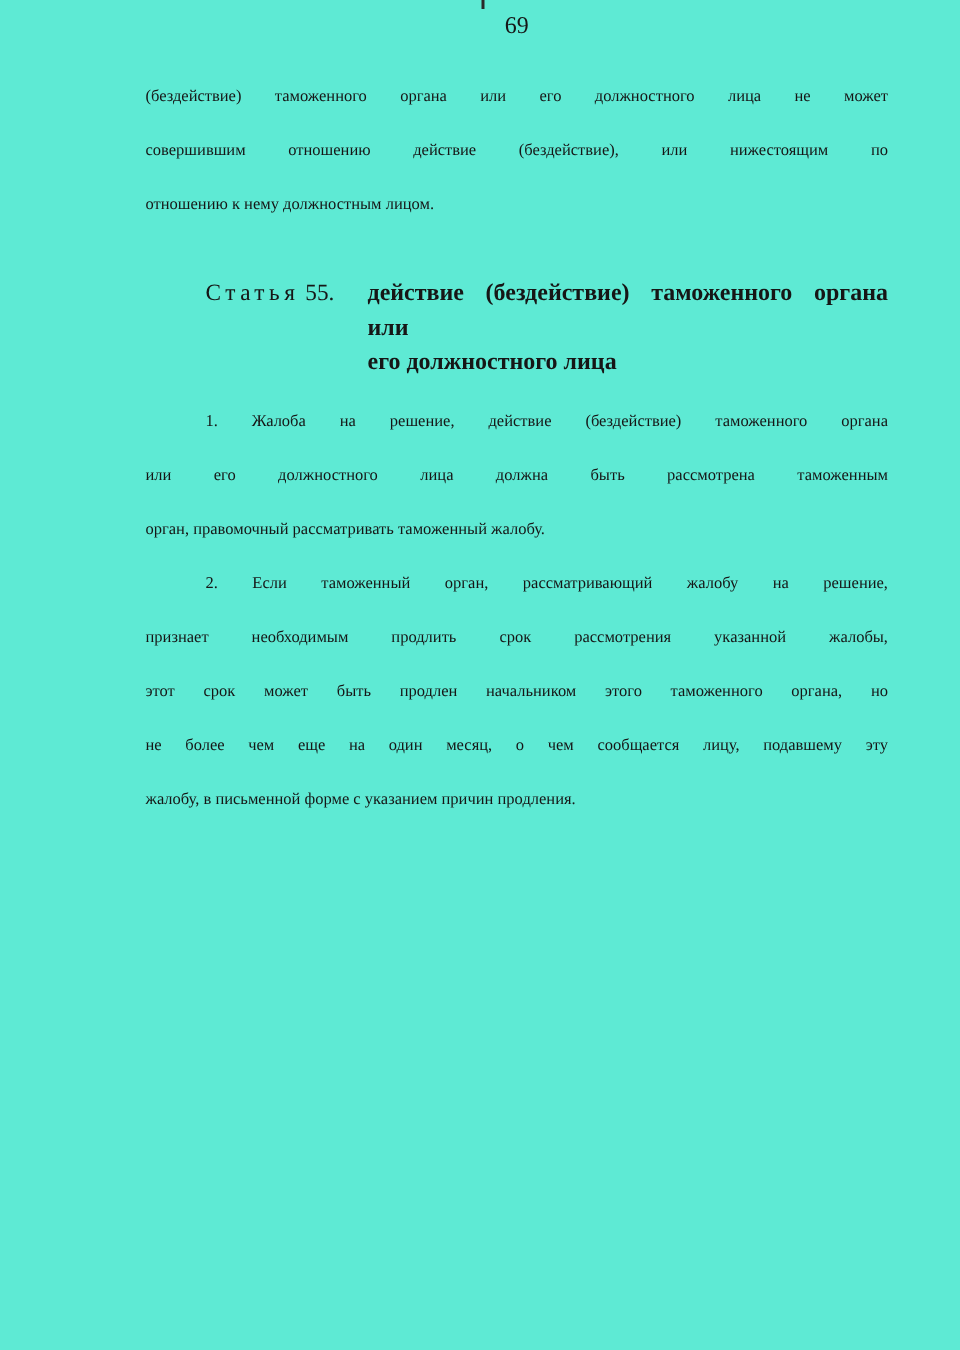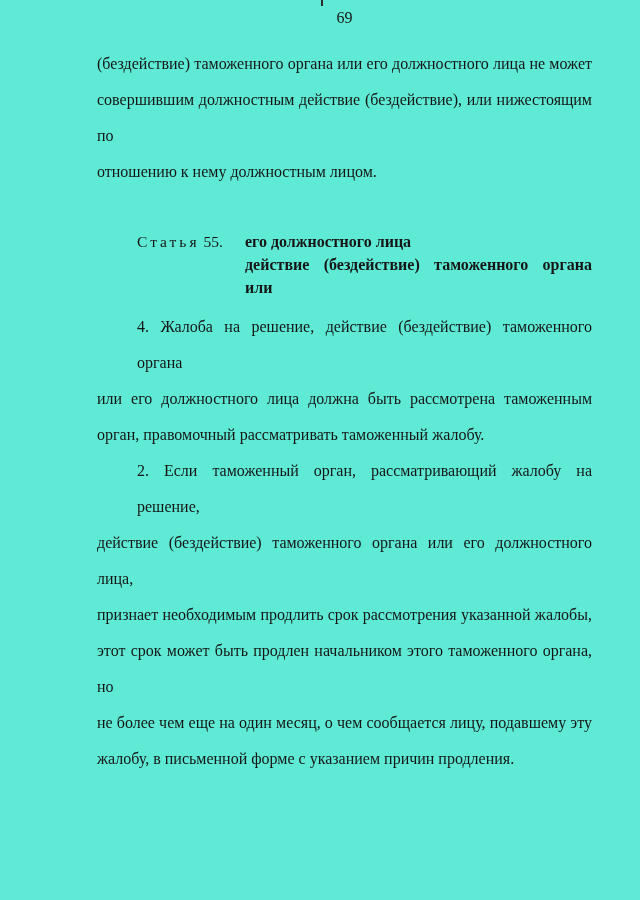--- a/index.html
+++ b/index.html
@@ -30,39 +30,39 @@
     top: 0;
     width: 495px;
   }
   .page-number {
     padding-top: 8px;
     text-align: center;
     font-size: 16px;
     line-height: 20px;
   }
   .body-para {
-    font-size: 16px;
+    font-size: 11px;
     line-height: 36px;
   }
   .para-continuation { margin-top: 18px; }
   .para-numbered { margin-top: 0; }
   .line {
     text-align: justify;
     text-align-last: justify;
     white-space: normal;
   }
   .line.last {
     text-align-last: left;
   }
   .line.indent {
     padding-left: 40px;
   }
   .article-heading {
     display: flex;
-    margin-top: 40px;
+    margin-top: 30px;
     align-items: flex-start;
     justify-content: center;
   }
   .article-label {
     width: 108px;
     flex: 0 0 108px;
     padding-left: 40px;
     box-sizing: content-box;
     font-size: 15.5px;
     line-height: 23px;
@@ -88,43 +88,42 @@
 
 <div class="page">
   <div class="scan-artifact"></div>
 
   <div class="content">
 
     <div class="page-number">69</div>
 
     <div class="body-para para-continuation">
       <div class="line">(бездействие) таможенного органа или его должностного лица не может</div>
-      <div class="line">совершившим должностным действие (бездействие), или нижестоящим по</div>
+      <div class="line">совершившим отношению действие (бездействие), или нижестоящим по</div>
       <div class="line last">отношению к нему должностным лицом.</div>
     </div>
 
     <div class="article-heading">
       <div class="article-label">
         <span class="spaced">Статья</span><span class="num">55.</span>
       </div>
       <div class="article-title">
+        <div class="line">действие (бездействие) таможенного органа или</div>
         <div class="line last">его должностного лица</div>
-        <div class="line">действие (бездействие) таможенного органа или</div>
       </div>
     </div>
 
     <div class="body-para para-numbered para-1">
-      <div class="line indent">4. Жалоба на решение, действие (бездействие) таможенного органа</div>
+      <div class="line indent">1. Жалоба на решение, действие (бездействие) таможенного органа</div>
       <div class="line">или его должностного лица должна быть рассмотрена таможенным</div>
       <div class="line last">орган, правомочный рассматривать таможенный жалобу.</div>
     </div>
 
     <div class="body-para para-numbered">
       <div class="line indent">2. Если таможенный орган, рассматривающий жалобу на решение,</div>
-      <div class="line">действие (бездействие) таможенного органа или его должностного лица,</div>
       <div class="line">признает необходимым продлить срок рассмотрения указанной жалобы,</div>
       <div class="line">этот срок может быть продлен начальником этого таможенного органа, но</div>
       <div class="line">не более чем еще на один месяц, о чем сообщается лицу, подавшему эту</div>
       <div class="line last">жалобу, в письменной форме с указанием причин продления.</div>
     </div>
 
   </div>
 </div>
 
 </body></html>

